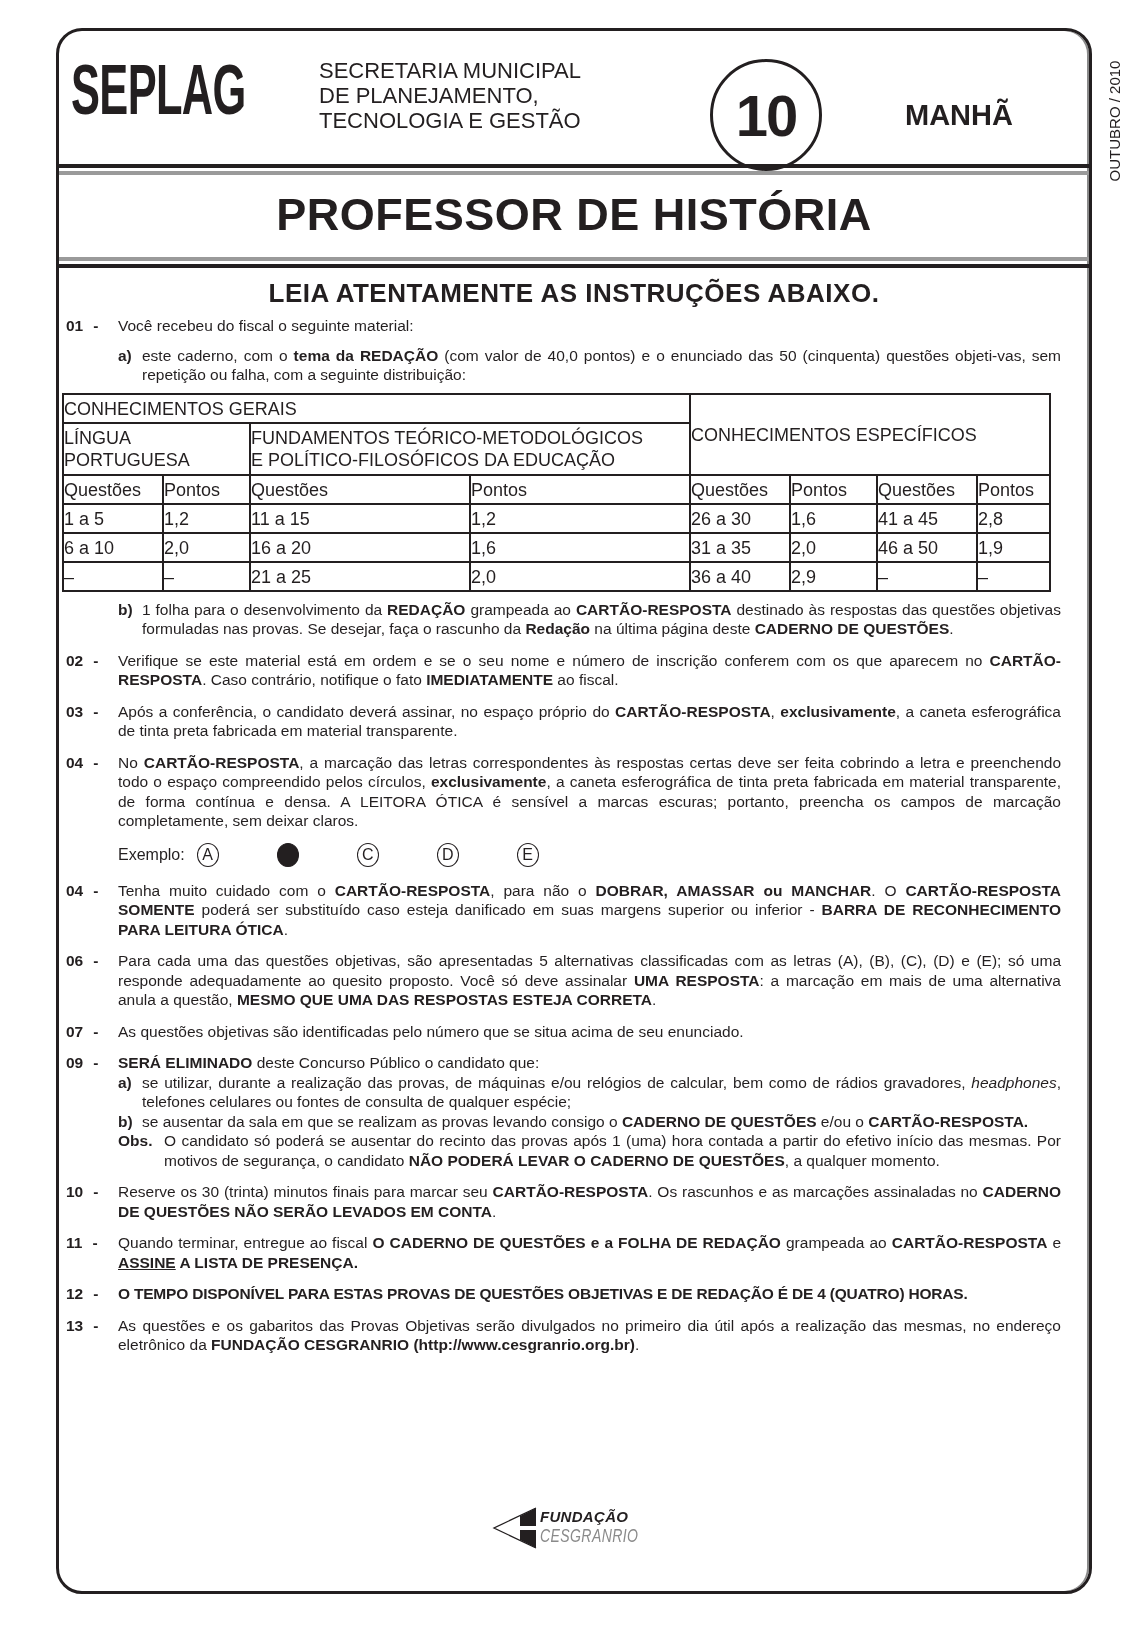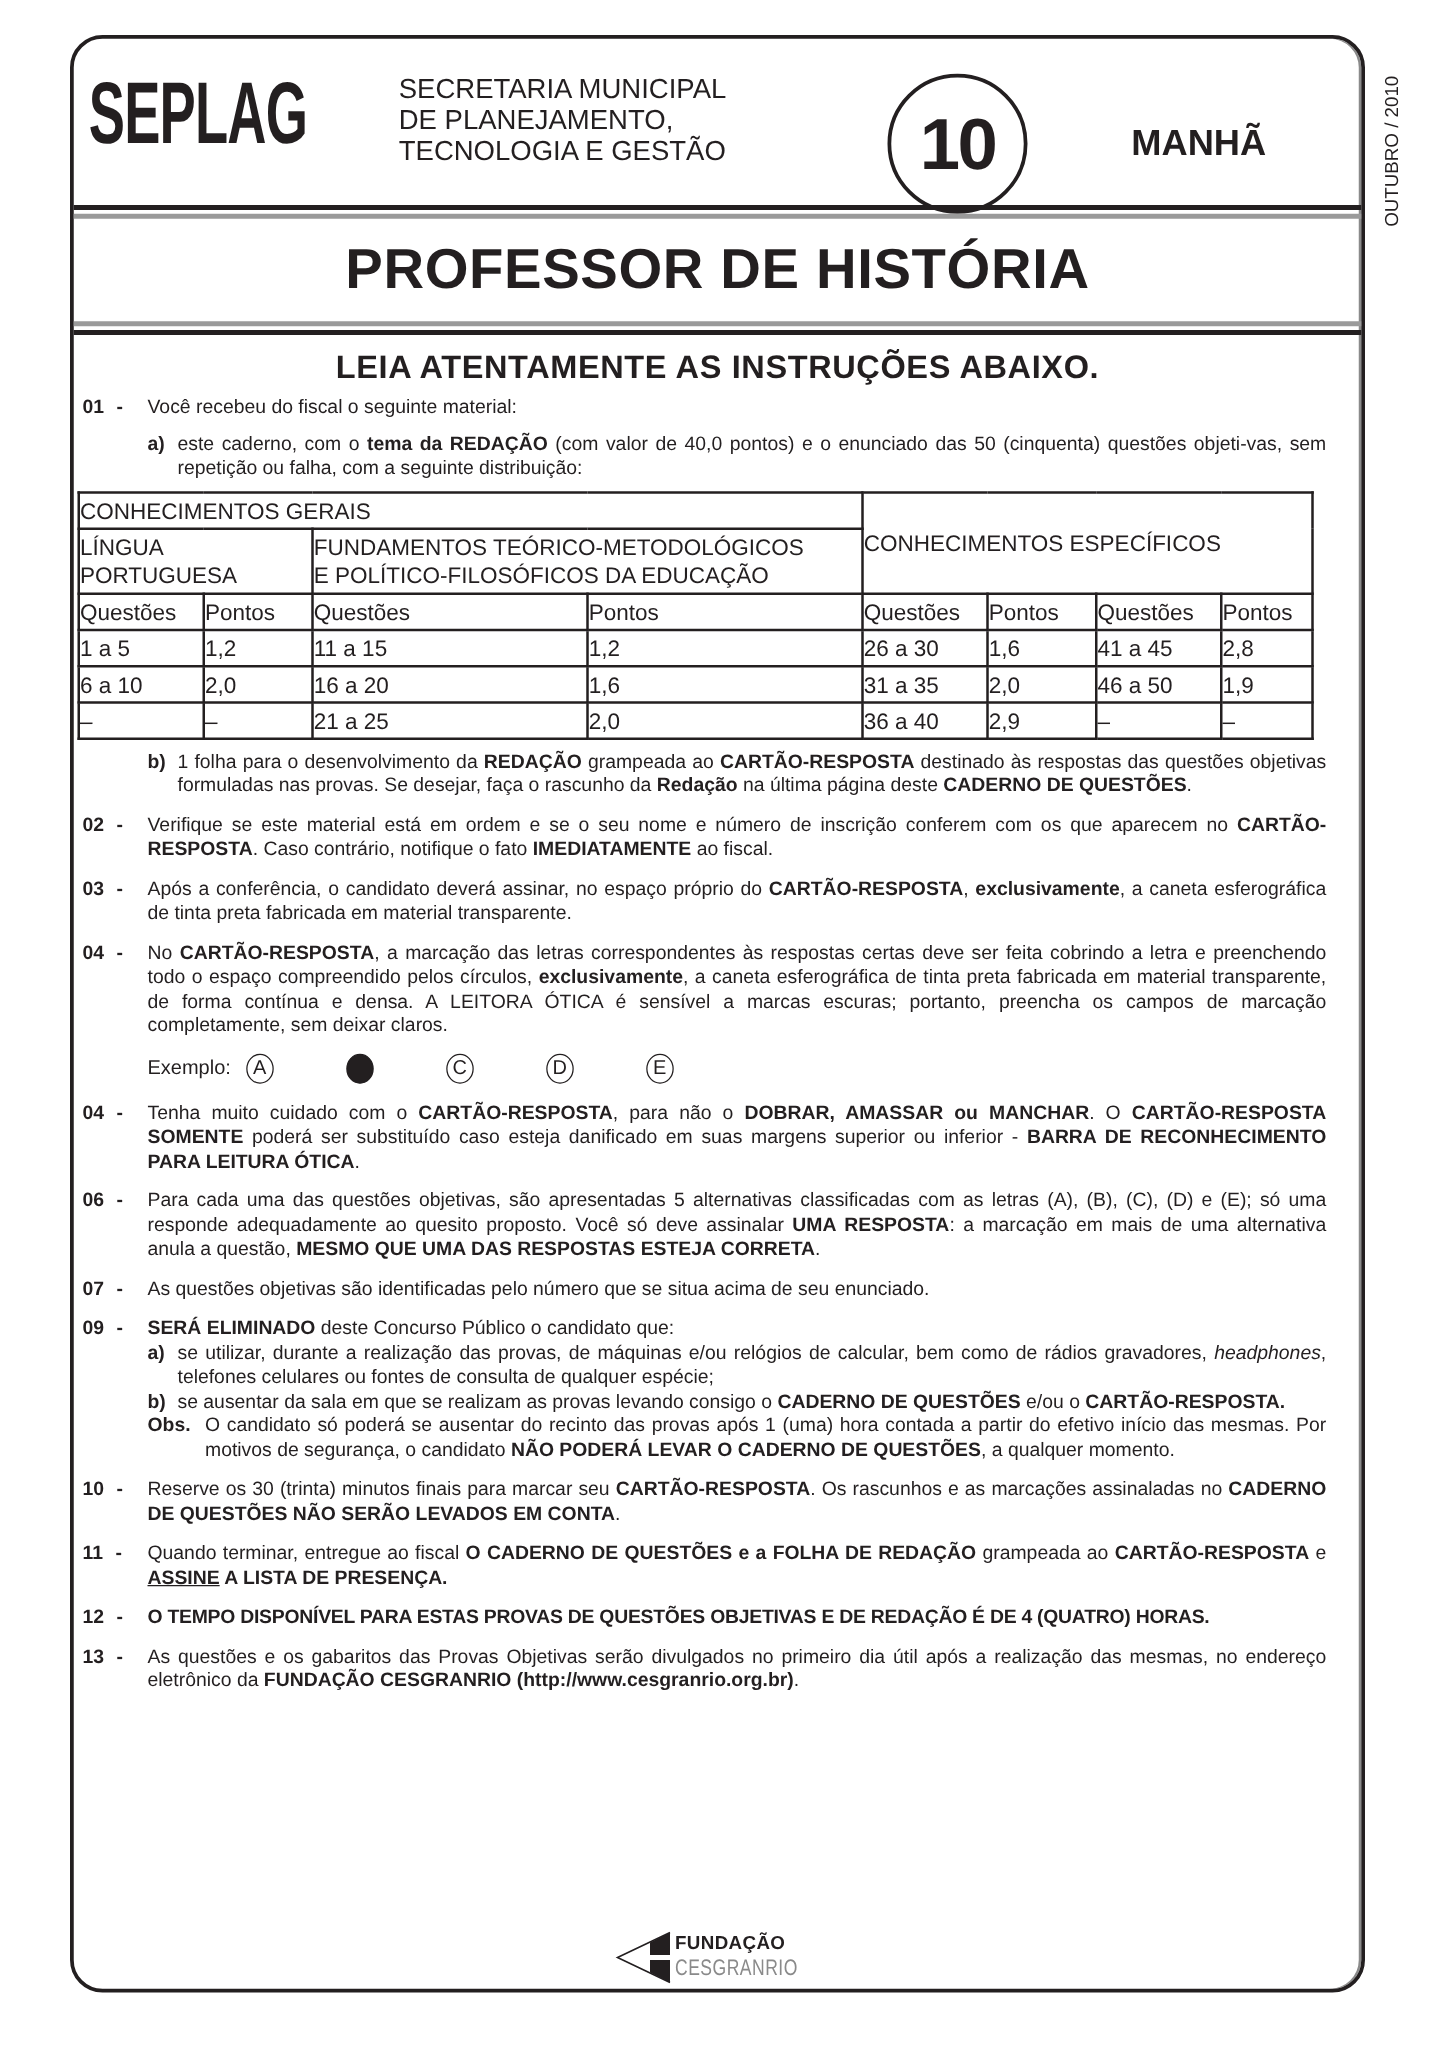--- a/index.html
+++ b/index.html
@@ -24,21 +24,21 @@
   .sub { display: flex; margin-top: 10px; }
   .sub .lbl { width: 24px; flex-shrink: 0; font-weight: bold; }
   .sub.tight { margin-top: 0; }
   .sub .lbl.obs { width: 46px; }
   b { font-weight: bold; }
   table.dist { position: absolute; left: 62px; top: 393px; width: 989px; border-collapse: collapse; font-size: 18px; }
   table.dist td { border: 2px solid #231f20; text-align: left; padding: 0; height: 27px; line-height: 22px; }
   .example { display: flex; align-items: center; margin: 12px 0 14px 52px; font-size: 16px; }
   .bubble { display: inline-flex; width: 22px; height: 24px; border: 1.3px solid #231f20; border-radius: 50%; align-items: center; justify-content: center; font-size: 16px; box-sizing: border-box; }
   .bubble.filled { background: #231f20; }
-  .logo { position: absolute; left: 492px; top: 1544px; width: 140px; height: 44px; }
+  .logo { position: absolute; left: 492px; top: 1506px; width: 140px; height: 44px; font-style: italic; }
   .logo .l1 { position: absolute; left: 48px; top: 2px; font-size: 15px; font-weight: bold; color: #231f20; letter-spacing: 0.3px; }
   .logo .l2 { position: absolute; left: 48px; top: 20px; font-size: 18px; color: #8a8a8a; transform: scaleX(0.78); transform-origin: left top; letter-spacing: 0.5px; }
 </style>
 </head>
 <body>
 
 <div class="frame"></div>
 
 <div class="header">
   <div class="seplag">SEPLAG</div>

